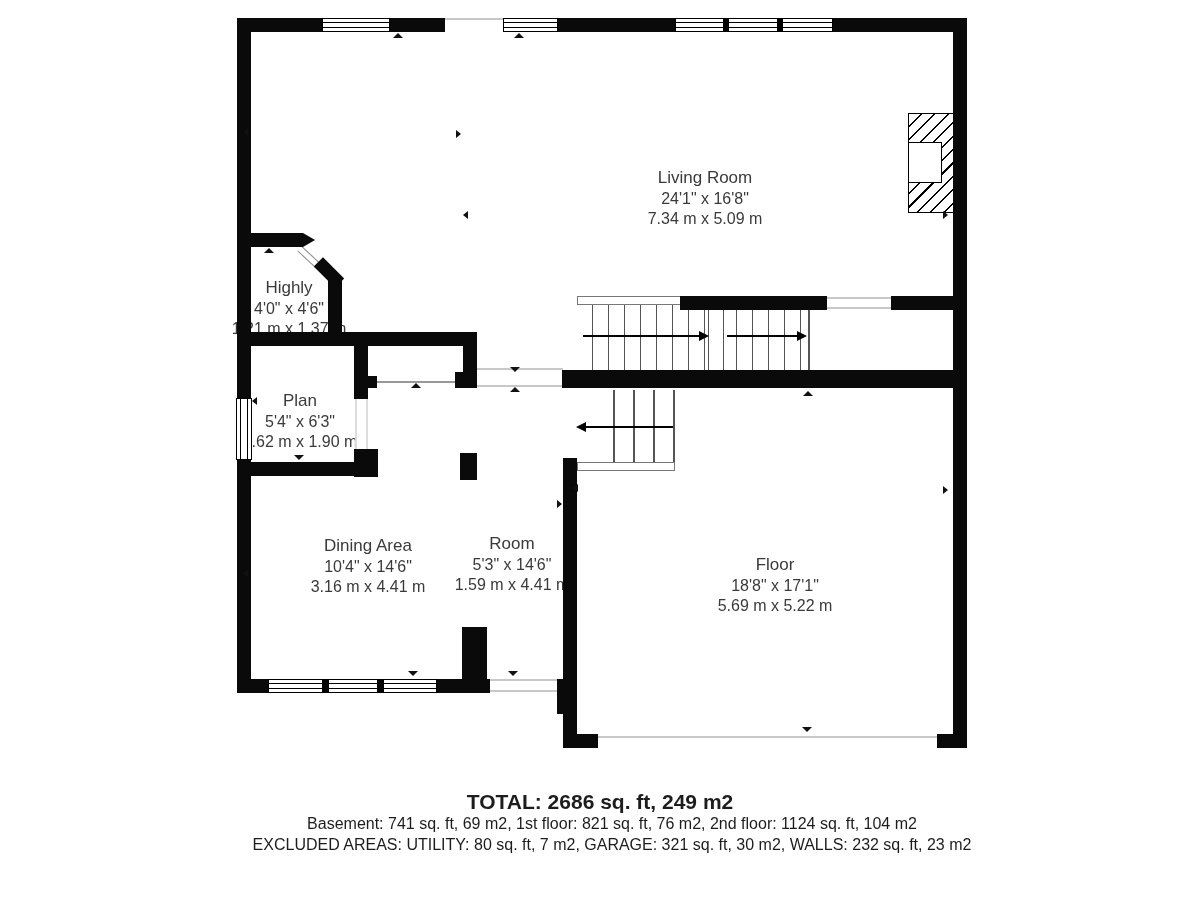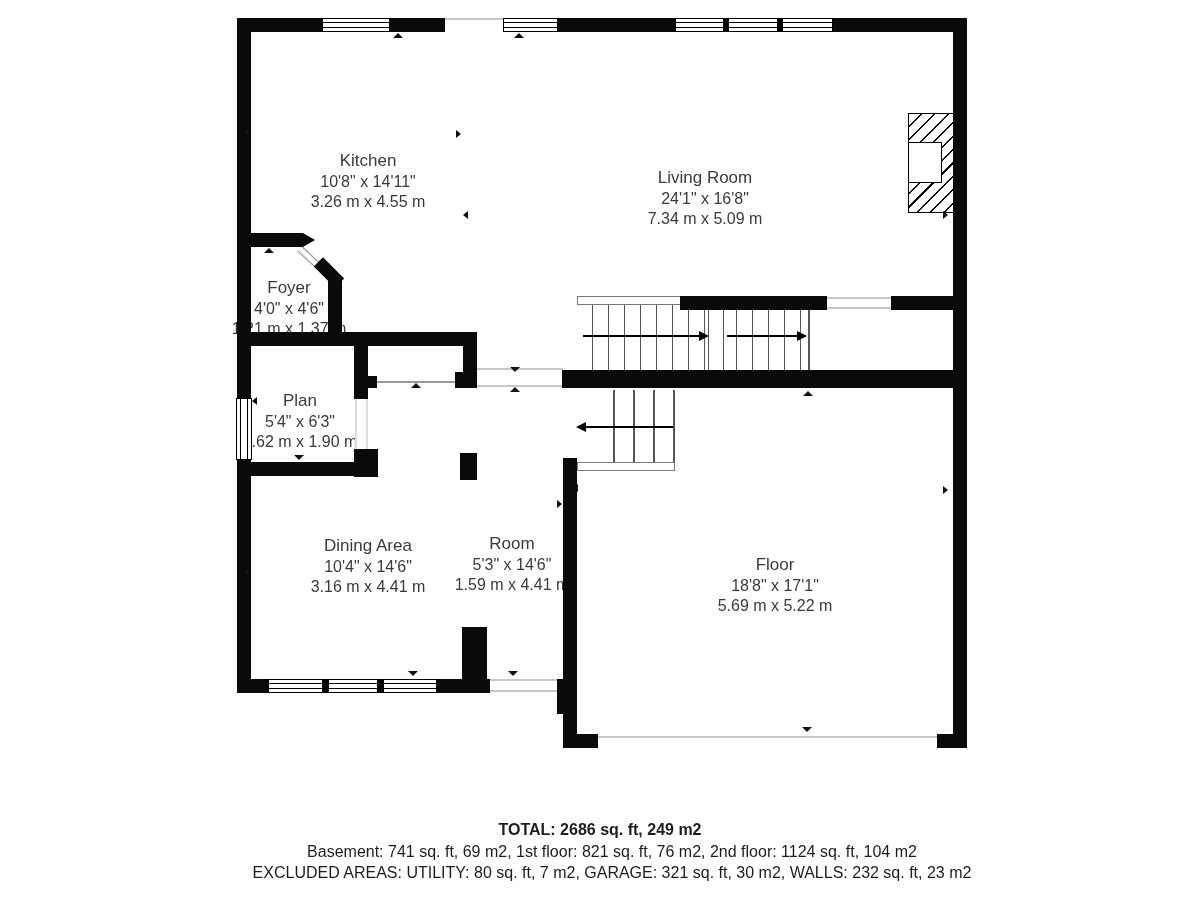--- a/index.html
+++ b/index.html
@@ -29,41 +29,36 @@
   .room-name{font-size:17px;line-height:22px;}
   .room-dim{font-size:16px;line-height:20px;}
   .fireplace{position:absolute;left:908px;top:113px;width:49px;height:100px;box-sizing:border-box;border:1px solid #000;z-index:2;
              background:repeating-linear-gradient(135deg,#fff 0 8px,#000 8px 9.5px);}
   .firebox{position:absolute;left:908px;top:142px;width:34px;height:41px;background:#fff;border:1px solid #000;box-sizing:border-box;z-index:2;}
   .pantry-tip{position:absolute;left:303px;top:233px;width:0;height:0;border-top:7px solid transparent;border-bottom:7px solid transparent;border-left:12px solid #0a0a0a;z-index:3;}
   .pantry-door{position:absolute;left:302px;top:246px;width:36px;height:5px;background:#fff;border-top:1.5px solid #888;border-bottom:1.5px solid #888;transform:rotate(43deg);transform-origin:left top;z-index:2;}
   .diag-wall{position:absolute;left:314px;top:266px;width:30px;height:13px;background:#0a0a0a;transform:rotate(45deg);z-index:3;}
   .notch{position:absolute;background:#fff;z-index:4;}
   .summary{position:absolute;left:0;top:791px;width:1200px;text-align:center;color:#1d1d1d;z-index:2;}
-  .sum-total{font-size:16px;font-weight:bold;line-height:22px;margin-top:28px;}
+  .sum-total{font-size:21px;font-weight:bold;line-height:22px;}
   .sum-line{font-size:16px;line-height:21px;padding-left:24px;}
   .sum-credit{font-size:9px;line-height:12px;margin-top:10px;color:#3c3c3c;}
 </style>
 </head>
 <body>
 
 <div class="canvas">
 
-  <div class="room-label" style="left:368px;top:150px">
-    <div class="room-name">Kitchen</div>
-    <div class="room-dim">10'8" x 14'11"</div>
-    <div class="room-dim">3.26 m x 4.55 m</div>
-  </div>
   <div class="room-label" style="left:705px;top:167px">
     <div class="room-name">Living Room</div>
     <div class="room-dim">24'1" x 16'8"</div>
     <div class="room-dim">7.34 m x 5.09 m</div>
   </div>
   <div class="room-label" style="left:289px;top:277px">
-    <div class="room-name">Foyer</div>
+    <div class="room-name">Highly</div>
     <div class="room-dim">4'0" x 4'6"</div>
     <div class="room-dim">1.21 m x 1.37 m</div>
   </div>
   <div class="room-label" style="left:300px;top:390px">
     <div class="room-name">Plan</div>
     <div class="room-dim">5'4" x 6'3"</div>
     <div class="room-dim">1.62 m x 1.90 m</div>
   </div>
   <div class="room-label" style="left:368px;top:535px">
     <div class="room-name">Dining Area</div>

